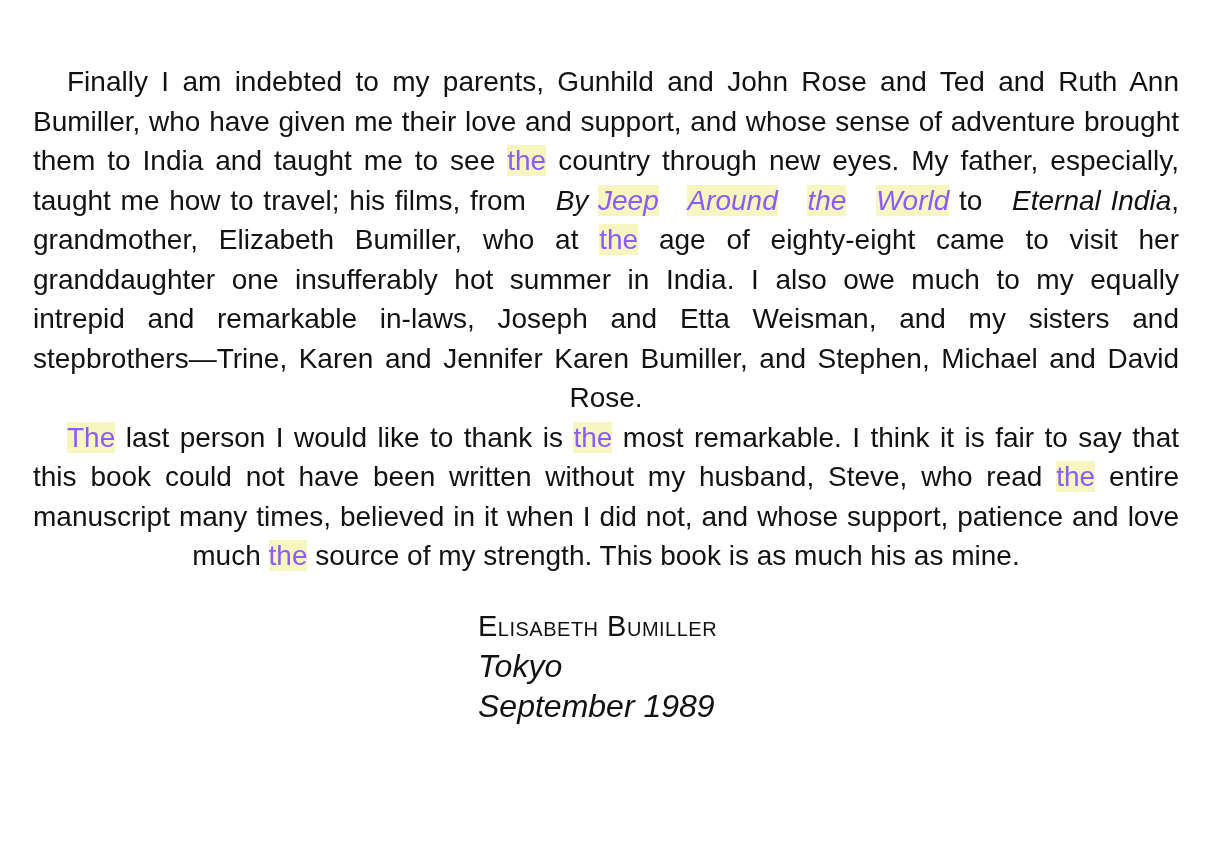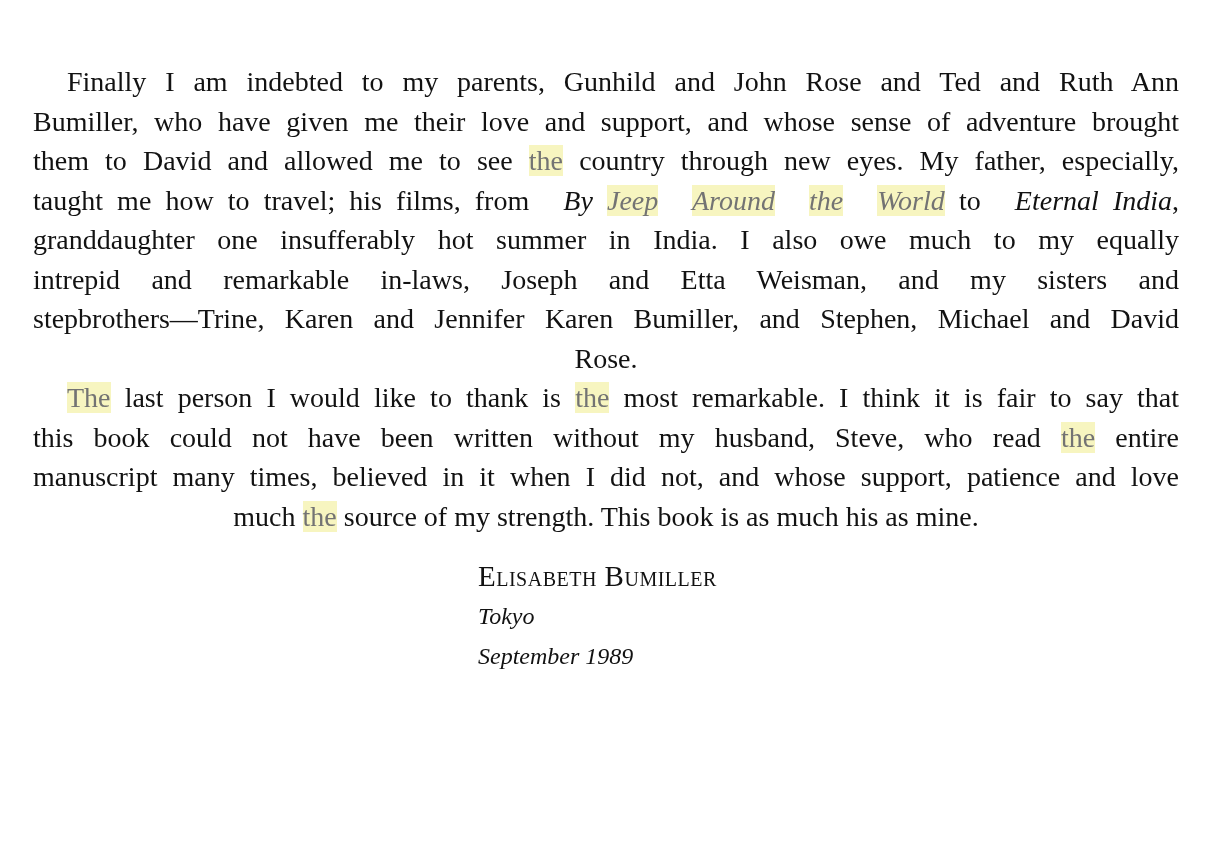--- a/index.html
+++ b/index.html
@@ -6,21 +6,21 @@
     margin: 0;
     padding: 0;
     background: #ffffff;
   }
   .page {
     position: relative;
     width: 1220px;
     height: 852px;
     background: #ffffff;
     overflow: hidden;
-    font-family: Liberation Serif, serif;
+    font-family: Liberation Sans, sans-serif;
     color: #121212;
   }
   .text-block {
     position: absolute;
     left: 33px;
     top: 62px;
     width: 1146px;
     font-size: 28px;
     line-height: 39.5px;
   }
@@ -31,49 +31,50 @@
   .line.j {
     text-align: justify;
     text-align-last: justify;
   }
   .line.indent {
     text-indent: 34px;
   }
   .seg.i { font-style: italic; margin-left: 20px; }
   .seg.h, .seg.ih {
     background: #f7f5c0;
-    color: #737373;
+    color: #8b5cf6;
   }
   .seg.ih { font-style: italic; }
   .signature-block {
-    margin-top: 20px;
+    margin-top: 30px;
     margin-left: 445px;
     line-height: 40px;
   }
   .sig-name {
     font-variant: small-caps;
     font-size: 29px;
     letter-spacing: 0.5px;
   }
   .sig-place, .sig-date {
     font-style: italic;
-    font-size: 24px;
+    font-size: 32px;
   }
 </style>
 </head>
 <body>
 
 <div class="page">
   <div class="text-block">
     <div id="paragraphs">
         <div class="paragraph">
           <div class="line j indent"><span class="seg n">Finally I am indebted to my parents, Gunhild and John Rose and Ted and Ruth Ann</span></div>
           <div class="line j"><span class="seg n">Bumiller, who have given me their love and support, and whose sense of adventure brought</span></div>
-          <div class="line j"><span class="seg n">them to David and allowed me to see </span><span class="seg h">the</span><span class="seg n"> country through new eyes. My father, especially,</span></div>
+          <div class="line j"><span class="seg n">them to India and taught me to see </span><span class="seg h">the</span><span class="seg n"> country through new eyes. My father, especially,</span></div>
           <div class="line j"><span class="seg n">taught me how to travel; his films, from </span><span class="seg i">By </span><span class="seg ih">Jeep</span><span class="seg i"> </span><span class="seg ih">Around</span><span class="seg i"> </span><span class="seg ih">the</span><span class="seg i"> </span><span class="seg ih">World</span><span class="seg n"> to </span><span class="seg i">Eternal India</span><span class="seg n">,</span></div>
+          <div class="line j"><span class="seg n">grandmother, Elizabeth Bumiller, who at </span><span class="seg h">the</span><span class="seg n"> age of eighty-eight came to visit her</span></div>
           <div class="line j"><span class="seg n">granddaughter one insufferably hot summer in India. I also owe much to my equally</span></div>
           <div class="line j"><span class="seg n">intrepid and remarkable in-laws, Joseph and Etta Weisman, and my sisters and</span></div>
           <div class="line j"><span class="seg n">stepbrothers—Trine, Karen and Jennifer Karen Bumiller, and Stephen, Michael and David</span></div>
           <div class="line"><span class="seg n">Rose.</span></div>
         </div>
         <div class="paragraph">
           <div class="line j indent"><span class="seg h">The</span><span class="seg n"> last person I would like to thank is </span><span class="seg h">the</span><span class="seg n"> most remarkable. I think it is fair to say that</span></div>
           <div class="line j"><span class="seg n">this book could not have been written without my husband, Steve, who read </span><span class="seg h">the</span><span class="seg n"> entire</span></div>
           <div class="line j"><span class="seg n">manuscript many times, believed in it when I did not, and whose support, patience and love</span></div>
           <div class="line"><span class="seg n">much </span><span class="seg h">the</span><span class="seg n"> source of my strength. This book is as much his as mine.</span></div>

